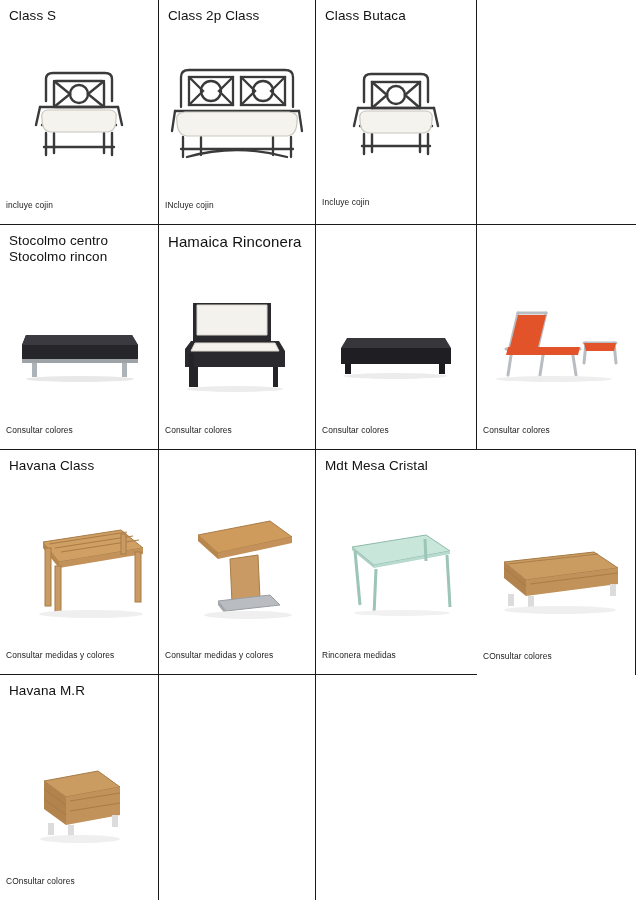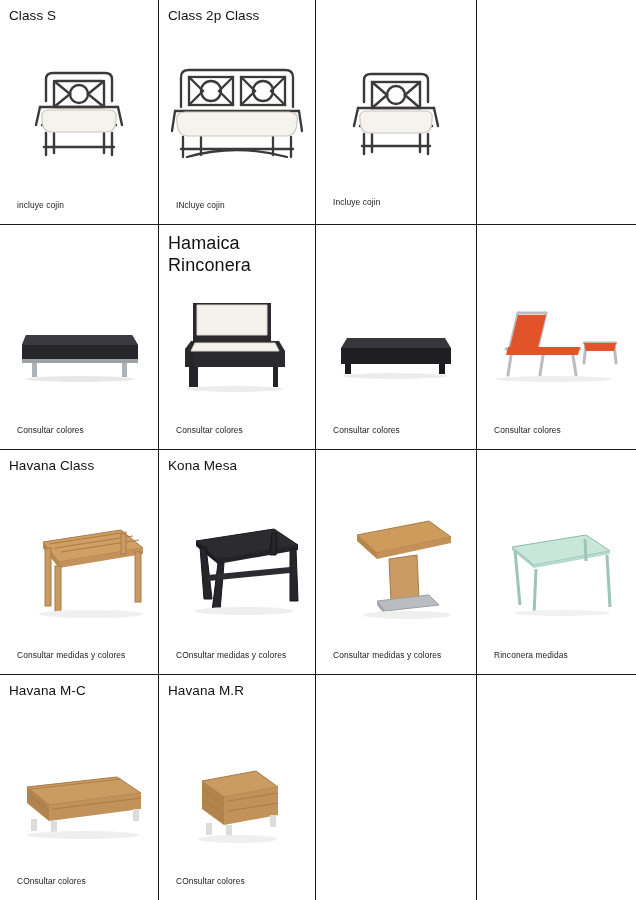--- a/index.html
+++ b/index.html
@@ -32,24 +32,24 @@
   .cell.empty { background: #fff; }
   .title {
     position: absolute;
     top: 8px; left: 9px; right: 6px;
     font-size: 13.5px;
     line-height: 1.22;
     font-weight: 400;
     color: #111;
     letter-spacing: 0.1px;
   }
-  .title.small { font-size: 18px; }
+  .title.small { font-size: 15px; }
   .note {
     position: absolute;
-    left: 17px;
+    left: 6px;
     bottom: 14px;
     font-size: 8.4px;
     color: #1a1a1a;
     letter-spacing: 0.1px;
   }
   .note.mid { bottom: 17px; }
   .art {
     position: absolute;
     left: 0; right: 0;
     top: 32px; bottom: 30px;
@@ -105,20 +105,21 @@
           <path d="M14 88 L126 88"></path>
           <path d="M20 96 Q70 82 120 96"></path>
         </g>
         <path d="M10 60 Q8 52 18 51 L122 51 Q132 52 130 60 Q130 74 120 75 L20 75 Q10 74 10 60 Z" fill="#f5f3ee" stroke="#cac7be" stroke-width="1.2"></path>
       </svg>
     </div>
     <div class="note">INcluye cojin</div>
   </div>
 
   <div class="cell">
+    <div class="title">Class Butaca</div>
     <div class="art">
       <svg width="112" height="98" viewBox="0 0 112 98">
         <g fill="none" stroke="#3a3a3a" stroke-width="2.4" stroke-linecap="round">
           <path d="M24 38 L24 16 Q24 10 31 10 L81 10 Q88 10 88 16 L88 38"></path>
           <rect x="32" y="18" width="48" height="26"></rect>
           <circle cx="56" cy="31" r="9"></circle>
           <path d="M32 18 L47 31 L32 44 M80 18 L65 31 L80 44"></path>
           <path d="M18 44 L94 44"></path>
           <path d="M18 44 L14 62 M94 44 L98 62"></path>
           <path d="M20 62 L92 62"></path>
@@ -129,20 +130,22 @@
       </svg>
     </div>
     <div class="note mid">Incluye cojin</div>
   </div>
 
   <div class="cell col4 empty">
     <div class="title"></div>
   </div>
 
   <div class="cell">
+    <div class="title" style="white-space:pre-line">Stocolmo centro
+Stocolmo rincon</div>
     <div class="art" style="top:54px">
       <svg width="130" height="68" viewBox="0 0 130 68">
         <path d="M12 20 L118 20 L124 30 L124 46 L8 46 L8 30 Z" fill="#26262a"></path>
         <path d="M12 20 L118 20 L124 30 L8 30 Z" fill="#3a3a40"></path>
         <rect x="8" y="44" width="116" height="4" fill="#9ea3a8"></rect>
         <rect x="18" y="48" width="5" height="14" fill="#aeb3b8"></rect>
         <rect x="108" y="48" width="5" height="14" fill="#aeb3b8"></rect>
         <ellipse cx="66" cy="64" rx="54" ry="3" fill="#e8e8e8"></ellipse>
       </svg>
     </div>
@@ -215,75 +218,56 @@
           <rect x="46" y="52" width="6" height="48"></rect>
           <rect x="126" y="38" width="6" height="50"></rect>
           <rect x="112" y="20" width="5" height="20"></rect>
         </g>
         <ellipse cx="82" cy="100" rx="52" ry="4" fill="#efefef"></ellipse>
       </svg>
     </div>
     <div class="note">Consultar medidas y  colores</div>
   </div>
 
-  <div class="cell">
-    <div class="title">Kona Mesa</div>
-    <div class="art" style="top:44px">
-      <svg width="134" height="108" viewBox="0 0 134 108">
-        <path d="M26 26 L104 14 L128 30 L48 44 Z" fill="#2b2b30" stroke="#1b1b1f"></path>
-        <path d="M26 26 L48 44 L48 49 L26 31 Z" fill="#1c1c20"></path>
-        <path d="M48 44 L128 30 L128 35 L48 49 Z" fill="#232327"></path>
-        <g fill="#26262a" stroke="#15151a" stroke-width="1">
-          <path d="M30 32 L36 32 L42 84 L34 84 Z"></path>
-          <path d="M48 48 L54 48 L50 96 L42 96 Z"></path>
-          <path d="M120 34 L126 34 L128 86 L120 86 Z"></path>
-          <path d="M102 18 L107 18 L106 40 L100 40 Z"></path>
-        </g>
-        <path d="M38 60 L120 52 L120 58 L38 66 Z" fill="#2b2b30"></path>
-        <ellipse cx="74" cy="96" rx="50" ry="4" fill="#efefef"></ellipse>
-      </svg>
-    </div>
-    <div class="note">COnsultar medidas y colores</div>
-  </div>
 
   <div class="cell">
     <div class="art" style="top:40px">
       <svg width="126" height="116" viewBox="0 0 126 116">
         <path d="M24 26 L96 12 L118 28 L44 44 Z" fill="#cf9b5c" stroke="#a97c46"></path>
         <path d="M24 26 L44 44 L44 50 L24 32 Z" fill="#b8864a"></path>
         <path d="M44 44 L118 28 L118 34 L44 50 Z" fill="#c4915a"></path>
         <path d="M56 50 L84 46 L86 90 L58 94 Z" fill="#c99a63" stroke="#a87c46"></path>
         <path d="M44 92 L96 86 L106 96 L52 102 Z" fill="#b9bcc0" stroke="#9a9ea2"></path>
         <path d="M44 92 L52 102 L52 106 L44 96 Z" fill="#a3a7ab"></path>
         <ellipse cx="74" cy="106" rx="44" ry="4" fill="#efefef"></ellipse>
       </svg>
     </div>
     <div class="note">Consultar medidas y colores</div>
   </div>
 
   <div class="cell col4">
+    <div class="title">Mdt Mesa Cristal</div>
     <div class="art" style="top:48px">
       <svg width="130" height="100" viewBox="0 0 130 100">
         <path d="M20 26 L94 14 L118 30 L42 44 Z" fill="#c9e6da" stroke="#8fb9ac"></path>
         <path d="M20 26 L42 44 L42 47 L20 29 Z" fill="#a9cfc2"></path>
         <path d="M42 44 L118 30 L118 33 L42 47 Z" fill="#b7dace"></path>
         <g stroke="#9cc4b7" stroke-width="3" fill="none">
           <path d="M23 30 L28 84"></path>
           <path d="M44 48 L42 94"></path>
           <path d="M115 34 L118 86"></path>
           <path d="M93 18 L94 40"></path>
         </g>
         <ellipse cx="70" cy="92" rx="48" ry="3" fill="#f1f1f1"></ellipse>
       </svg>
     </div>
     <div class="note">Rinconera medidas</div>
   </div>
 
   <div class="cell row4">
-    <div class="title">Havana M-C</div>
     <div class="art" style="top:70px">
       <svg width="140" height="86" viewBox="0 0 140 86">
         <path d="M18 22 L108 12 L132 28 L40 40 Z" fill="#cb9c62" stroke="#a57a45"></path>
         <path d="M18 22 L40 40 L40 56 L18 38 Z" fill="#b2834c"></path>
         <path d="M40 40 L132 28 L132 44 L40 56 Z" fill="#c19259"></path>
         <g stroke="#a57a45" stroke-width="0.9">
           <path d="M18 28 L40 46 M22 24 L112 14 M44 44 L132 33"></path>
         </g>
         <g fill="#dcdcdc">
           <rect x="22" y="54" width="6" height="12"></rect>

